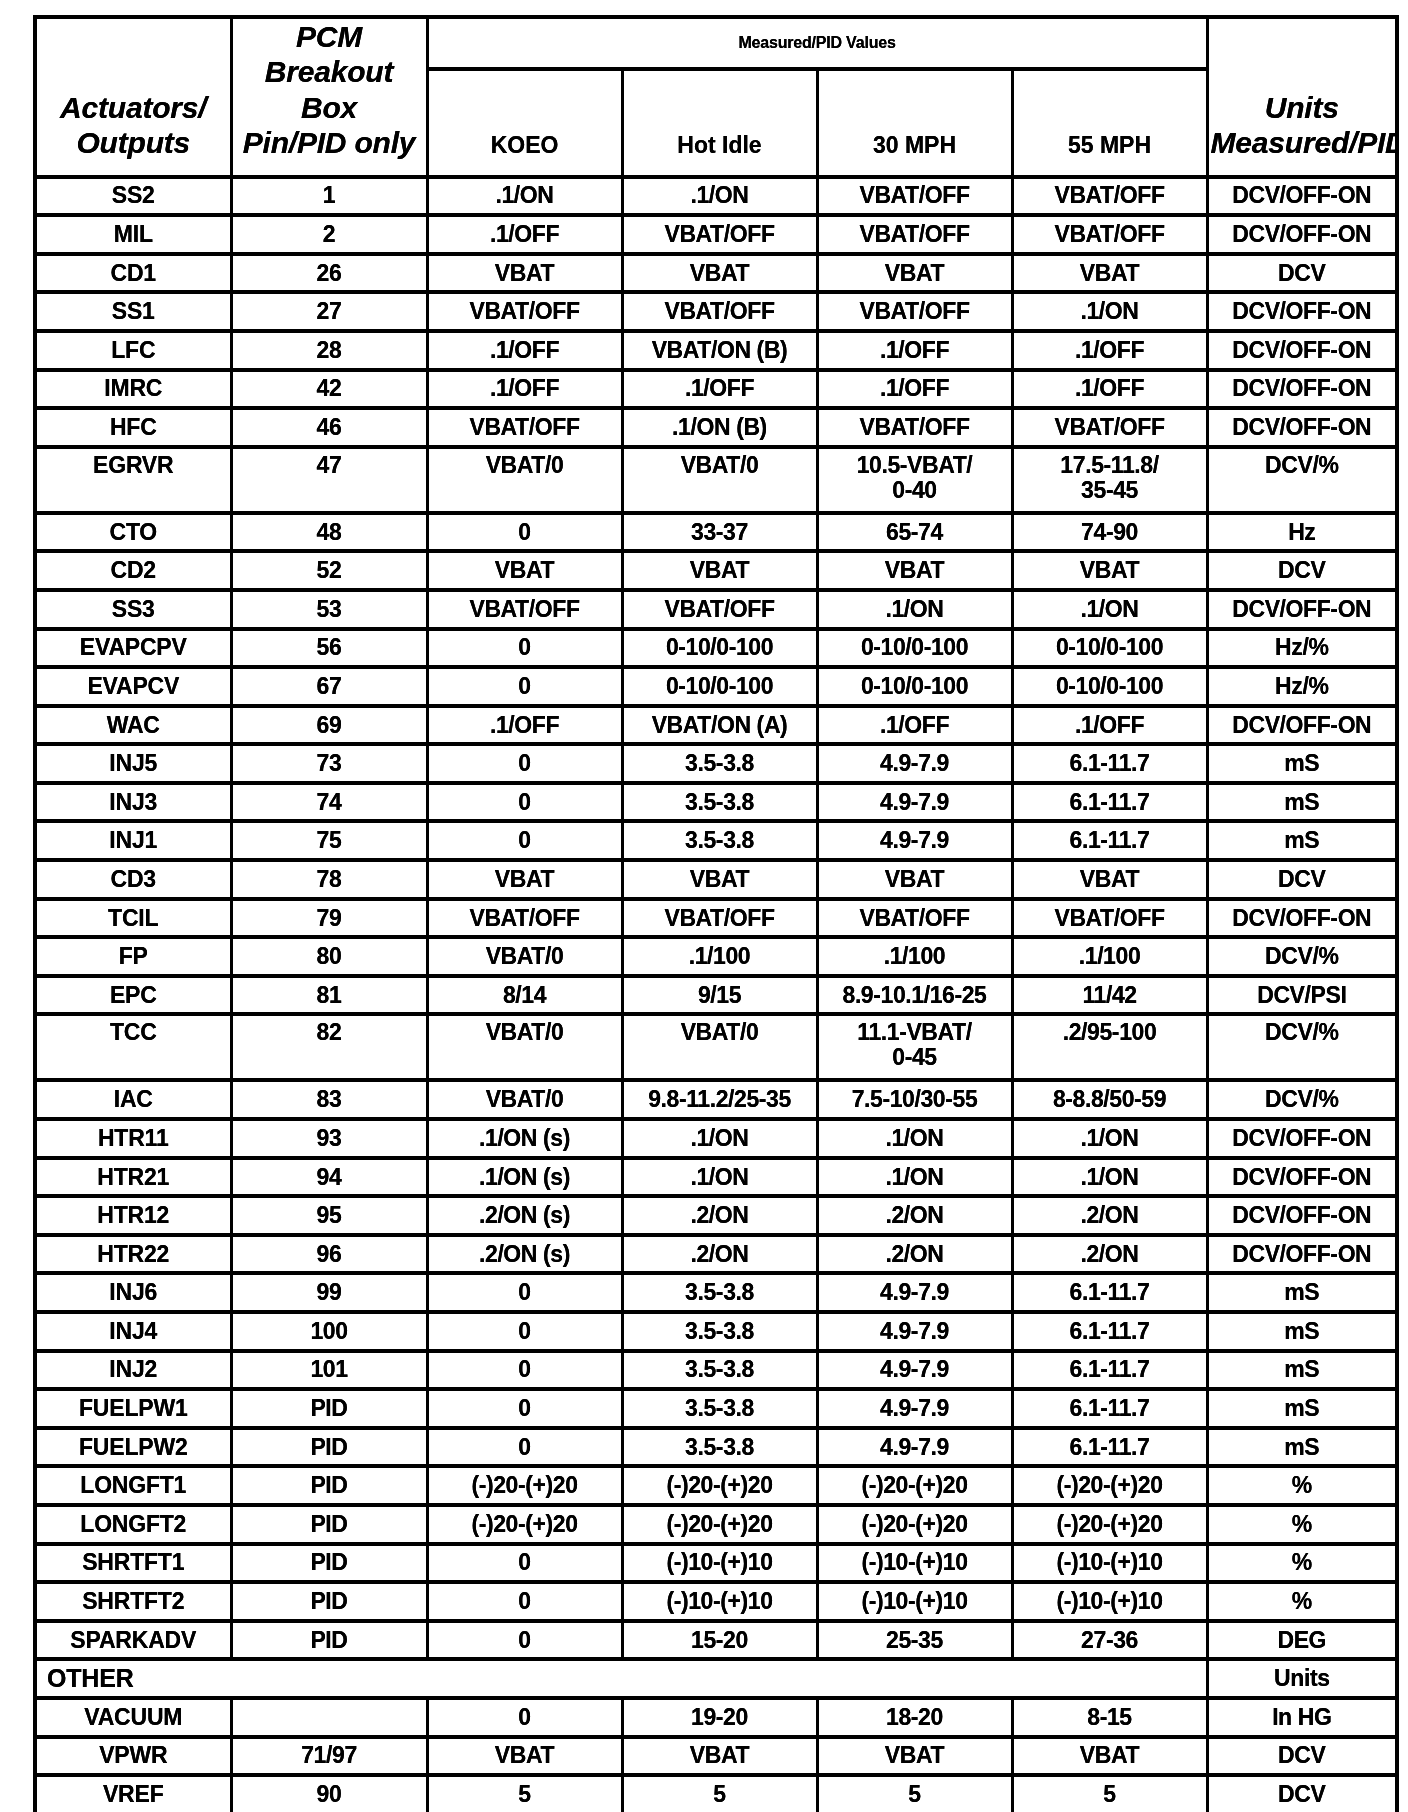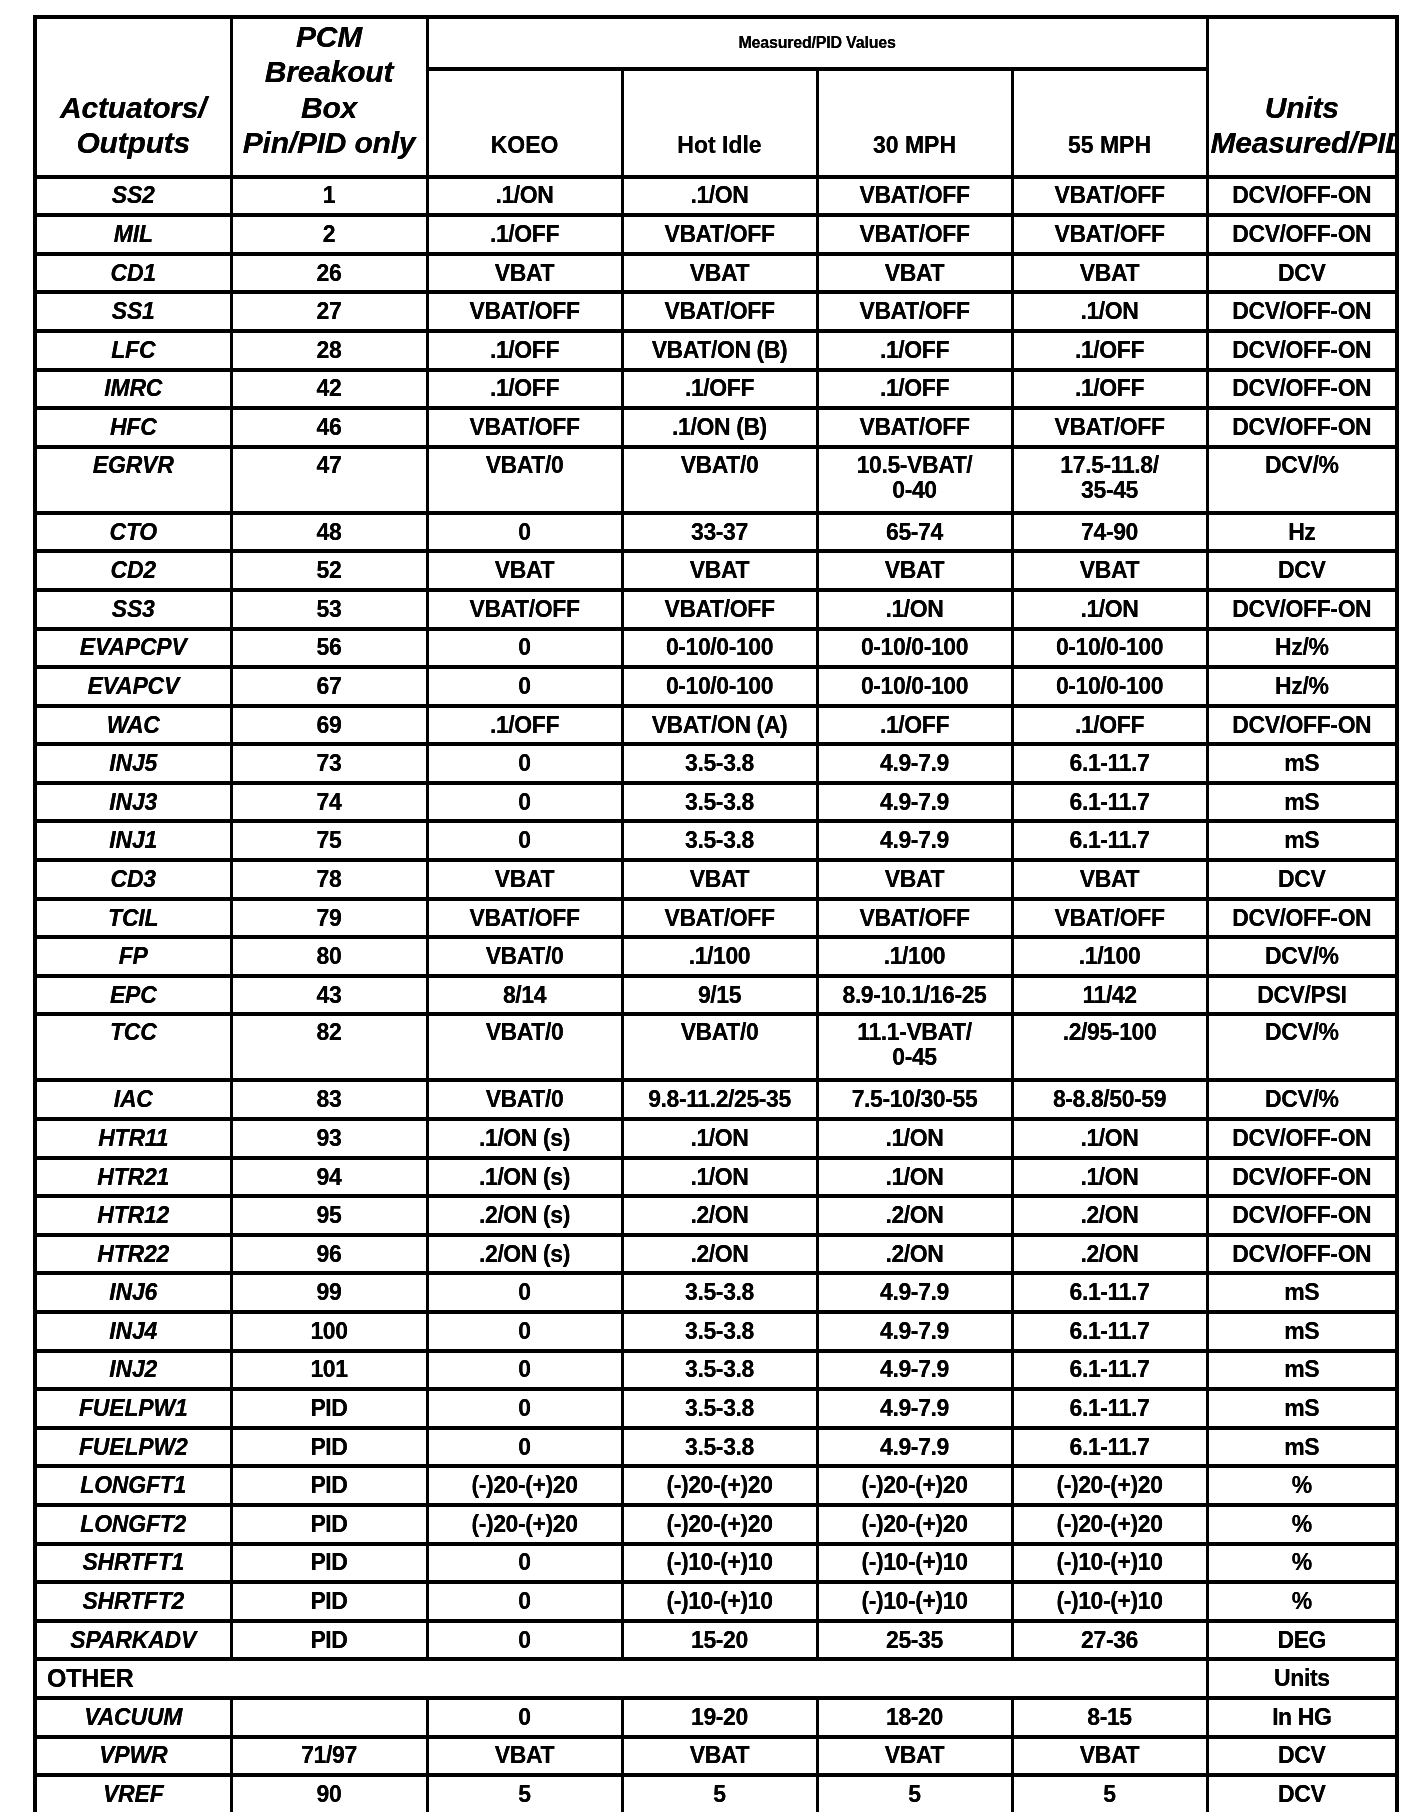--- a/index.html
+++ b/index.html
@@ -66,21 +66,21 @@
   tbody tr { height: 38.6px; }
   tbody td {
     font-size: 23px;
     vertical-align: middle;
     white-space: pre-line;
     line-height: 1.08;
     letter-spacing: -0.4px;
   }
   tr.tall { height: 66px; }
   tr.tall td { vertical-align: top; padding-top: 4px; margin-top: 17px; }
-  td.c-label { letter-spacing: -0.2px; font-style: italic; }
+  td.c-label { letter-spacing: -0.2px; }
   
   tr.section-row { height: 38.6px; }
   tr.section-row td.sec-label {
     text-align: left;
     padding-left: 10px;
     font-size: 25px;
     letter-spacing: -0.2px;
   }
   tr.section-row td.sec-units { font-size: 23px; }
 </style>
@@ -294,21 +294,21 @@
           <td class="c-label">FP</td>
           <td class="c-pin">80</td>
           <td class="c-val">VBAT/0</td>
           <td class="c-val">.1/100</td>
           <td class="c-val">.1/100</td>
           <td class="c-val">.1/100</td>
           <td class="c-units">DCV/%</td>
         </tr>
         <tr>
           <td class="c-label">EPC</td>
-          <td class="c-pin">43</td>
+          <td class="c-pin">81</td>
           <td class="c-val">8/14</td>
           <td class="c-val">9/15</td>
           <td class="c-val">8.9-10.1/16-25</td>
           <td class="c-val">11/42</td>
           <td class="c-units">DCV/PSI</td>
         </tr>
         <tr class="tall">
           <td class="c-label">TCC</td>
           <td class="c-pin">82</td>
           <td class="c-val">VBAT/0</td>

